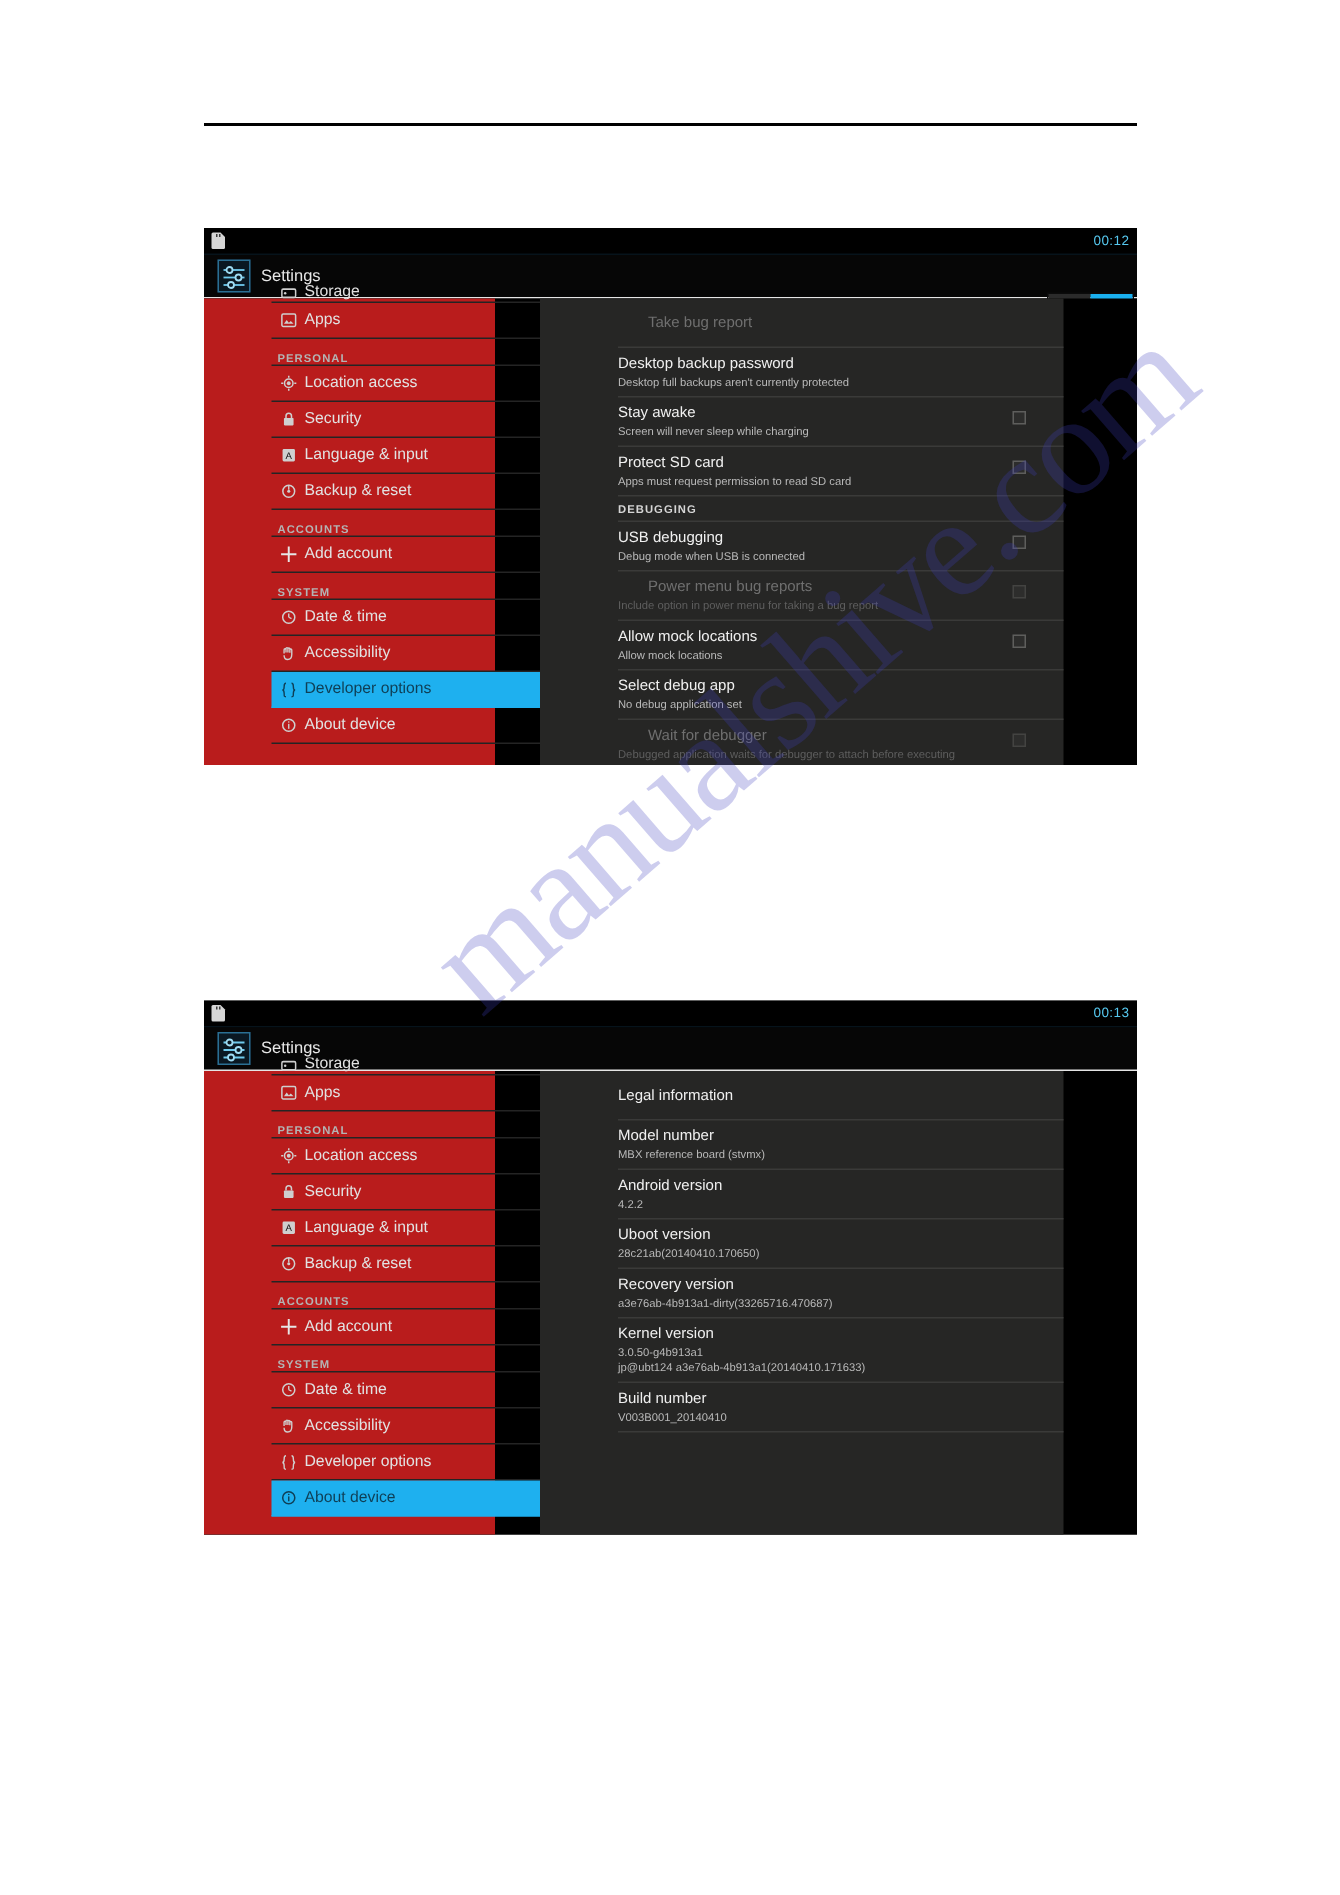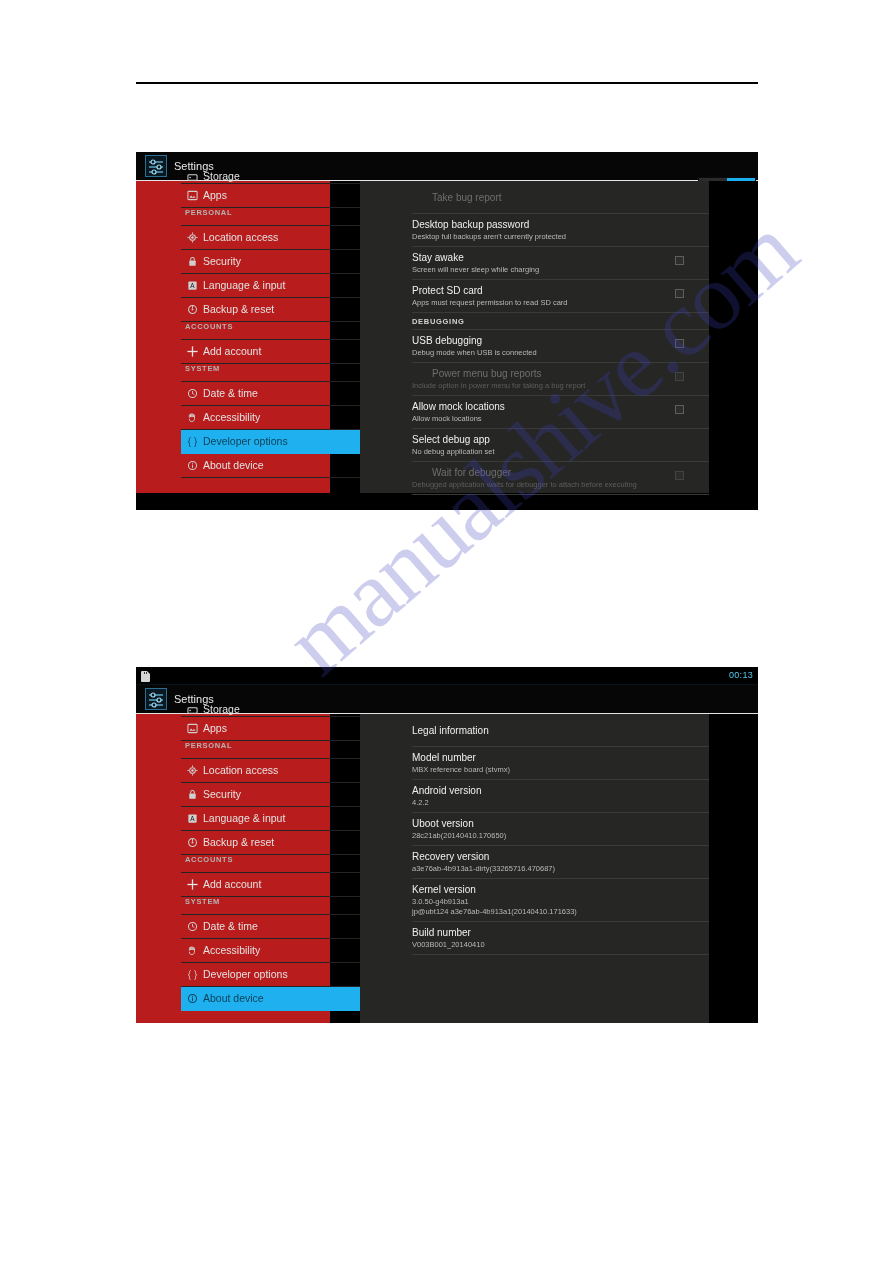--- a/index.html
+++ b/index.html
@@ -185,21 +185,21 @@
   .nav-row.selected .lbl { color: #0f3f56; }
   .nav-row.selected .ico { color: #0f3f56; }
   .nav-row.partial {
     height: 12px;
     overflow: hidden;
     align-items: flex-end;
   }
   .nav-head {
     height: 18px;
     display: flex;
-    align-items: flex-start;
+    align-items: flex-end;
     padding-left: 4px;
     border-bottom: 1px solid #242424;
     box-sizing: border-box;
   }
   .nav-head span {
     font-size: 7.5px;
     font-weight: bold;
     letter-spacing: 0.7px;
     color: #b4b4b4;
   }
@@ -269,20 +269,30 @@
   
   .panel-pad { height: 6px; }
 </style>
 </head>
 <body>
 
 <div class="page-rule"></div>
 
 <div class="shot shot-1">
 
+  <div class="statusbar">
+    <span class="sb-icon">
+      <svg width="12" height="13" viewBox="0 0 12 13">
+        <path d="M2 1h5l3 3v7a1 1 0 0 1-1 1H2a1 1 0 0 1-1-1V2a1 1 0 0 1 1-1z" fill="#d6d6d6"></path>
+        <rect x="4" y="2" width="1" height="2" fill="#3a3a3a"></rect>
+        <rect x="6" y="2" width="1" height="2" fill="#3a3a3a"></rect>
+      </svg>
+    </span>
+    <span class="sb-clock">00:12</span>
+  </div>
 
   <div class="actionbar">
     <span class="ab-icon">
       <svg width="20" height="20" viewBox="0 0 20 20">
         <line x1="3" y1="6" x2="17" y2="6" stroke="#6ec9ec" stroke-width="1.2"></line>
         <circle cx="7" cy="6" r="2" fill="#0a1822" stroke="#9fdcf3" stroke-width="1.2"></circle>
         <line x1="3" y1="11" x2="17" y2="11" stroke="#6ec9ec" stroke-width="1.2"></line>
         <circle cx="13" cy="11" r="2" fill="#0a1822" stroke="#9fdcf3" stroke-width="1.2"></circle>
         <line x1="3" y1="16" x2="17" y2="16" stroke="#6ec9ec" stroke-width="1.2"></line>
         <circle cx="8" cy="16" r="2" fill="#0a1822" stroke="#9fdcf3" stroke-width="1.2"></circle>

